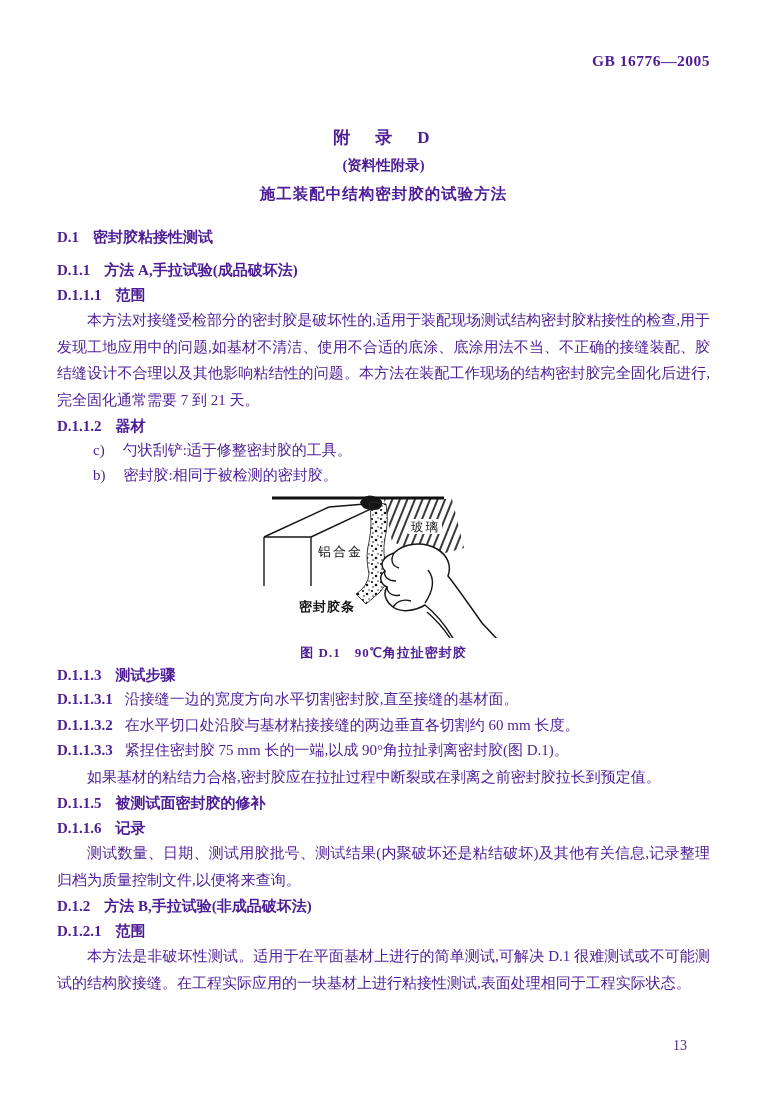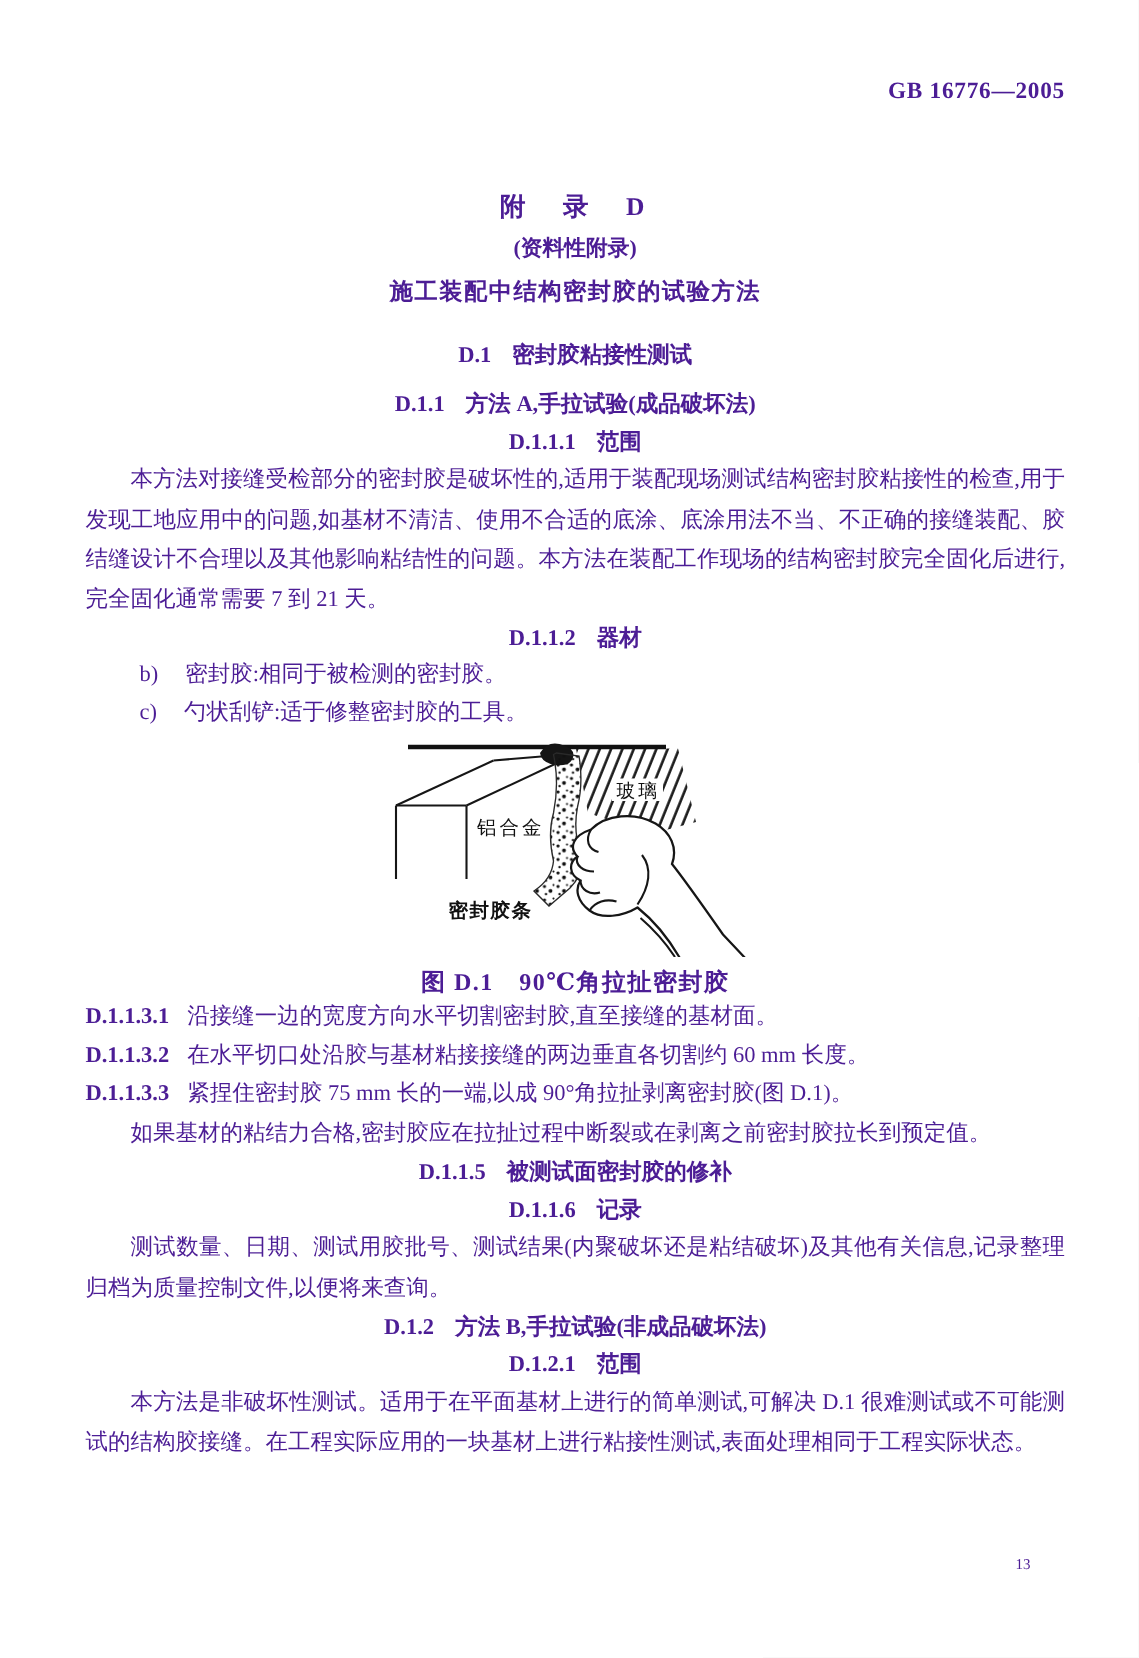--- a/index.html
+++ b/index.html
@@ -15,33 +15,33 @@
     color:#4c1d95;
     font-size:15px;
     overflow:hidden;
   }
   .doc-header{text-align:right;font-weight:bold;font-size:15.5px;letter-spacing:0.5px;}
   .title-block{text-align:center;margin-top:56px;font-weight:bold;}
   .title-line1{font-size:17px;letter-spacing:4px;}
   .title-line2{font-size:14.5px;margin-top:7px;}
   .title-line3{font-size:15.5px;margin-top:9px;letter-spacing:1px;}
   .content{margin-top:20px;}
-  .sec{font-weight:bold;font-size:15px;line-height:23px;text-align:center;}
+  .sec{font-weight:bold;font-size:15px;line-height:23px;}
   .sec .num{margin-right:14px;}
   .mt-lg{margin-top:21px;}
   .mt-md{margin-top:10px;}
   .mt-sm{margin-top:2px;}
   .p{text-indent:2em;text-align:justify;line-height:26.5px;}
   .li{padding-left:36px;line-height:25px;}
   .li .marker{margin-right:18px;}
   .step{line-height:25.5px;}
   .step .snum{font-weight:bold;margin-right:12px;}
   .figure-wrap{width:280px;margin:2px auto 0;text-align:center;}
-  .fig-caption{font-weight:bold;font-size:16px;margin-top:2px;letter-spacing:1px;}
-  .page-num{position:absolute;right:72px;top:1038px;font-size:10px;text-align:center;}
+  .fig-caption{font-weight:bold;font-size:13px;margin-top:2px;letter-spacing:1px;font-family:Liberation Serif, serif;}
+  .page-num{position:absolute;right:72px;top:1038px;font-size:14px;text-align:center;}
   svg .ln{stroke:#161616;stroke-width:1.4;fill:none;}
   svg .thick{stroke:#111;stroke-width:3;fill:none;}
   svg .hand{fill:#ffffff;stroke:#161616;stroke-width:1.5;}
   svg text{font-family:"Liberation Serif","DejaVu Serif",serif;fill:#111;}
 </style>
 </head>
 <body>
 
 <div class="page">
 
@@ -67,24 +67,24 @@
       <span class="num">D.1.1.1</span><span>范围</span>
     </div>
 
     <div class="p">本方法对接缝受检部分的密封胶是破坏性的,适用于装配现场测试结构密封胶粘接性的检查,用于发现工地应用中的问题,如基材不清洁、使用不合适的底涂、底涂用法不当、不正确的接缝装配、胶结缝设计不合理以及其他影响粘结性的问题。本方法在装配工作现场的结构密封胶完全固化后进行,完全固化通常需要 7 到 21 天。</div>
 
     <div class="sec mt-sm">
       <span class="num">D.1.1.2</span><span>器材</span>
     </div>
 
     <div class="li">
-      <span class="marker">b)</span><span>密封胶:相同于被检测的密封胶。</span>
+      <span class="marker">c)</span><span>勺状刮铲:适于修整密封胶的工具。</span>
     </div>
     <div class="li">
-      <span class="marker">c)</span><span>勺状刮铲:适于修整密封胶的工具。</span>
+      <span class="marker">b)</span><span>密封胶:相同于被检测的密封胶。</span>
     </div>
 
     <div class="figure-wrap">
       <svg width="280" height="148" viewBox="0 0 280 148">
         <defs>
           <pattern id="hatch" width="7" height="7" patternUnits="userSpaceOnUse" patternTransform="rotate(22)">
             <line x1="1" y1="0" x2="1" y2="7" stroke="#161616" stroke-width="1.7"></line>
           </pattern>
           <pattern id="speckle" width="9" height="9" patternUnits="userSpaceOnUse">
             <circle cx="2" cy="2" r="1.1" fill="#111"></circle>
@@ -131,20 +131,23 @@
         </g>
 
         <text x="74" y="66" font-size="13" letter-spacing="2">铝合金</text>
         <rect x="164" y="29" width="34" height="15" fill="#ffffff"></rect>
         <text x="167" y="41" font-size="12.5" letter-spacing="2">玻璃</text>
         <text x="55" y="121" font-size="13" font-weight="bold" letter-spacing="1">密封胶条</text>
       </svg>
       <div class="fig-caption">图 D.1　90℃角拉扯密封胶</div>
     </div>
 
+    <div class="sec mt-sm">
+      <span class="num">D.1.1.3</span><span>测试步骤</span>
+    </div>
 
     <div class="step">
       <span class="snum">D.1.1.3.1</span><span>沿接缝一边的宽度方向水平切割密封胶,直至接缝的基材面。</span>
     </div>
     <div class="step">
       <span class="snum">D.1.1.3.2</span><span>在水平切口处沿胶与基材粘接接缝的两边垂直各切割约 60 mm 长度。</span>
     </div>
     <div class="step">
       <span class="snum">D.1.1.3.3</span><span>紧捏住密封胶 75 mm 长的一端,以成 90°角拉扯剥离密封胶(图 D.1)。</span>
     </div>

